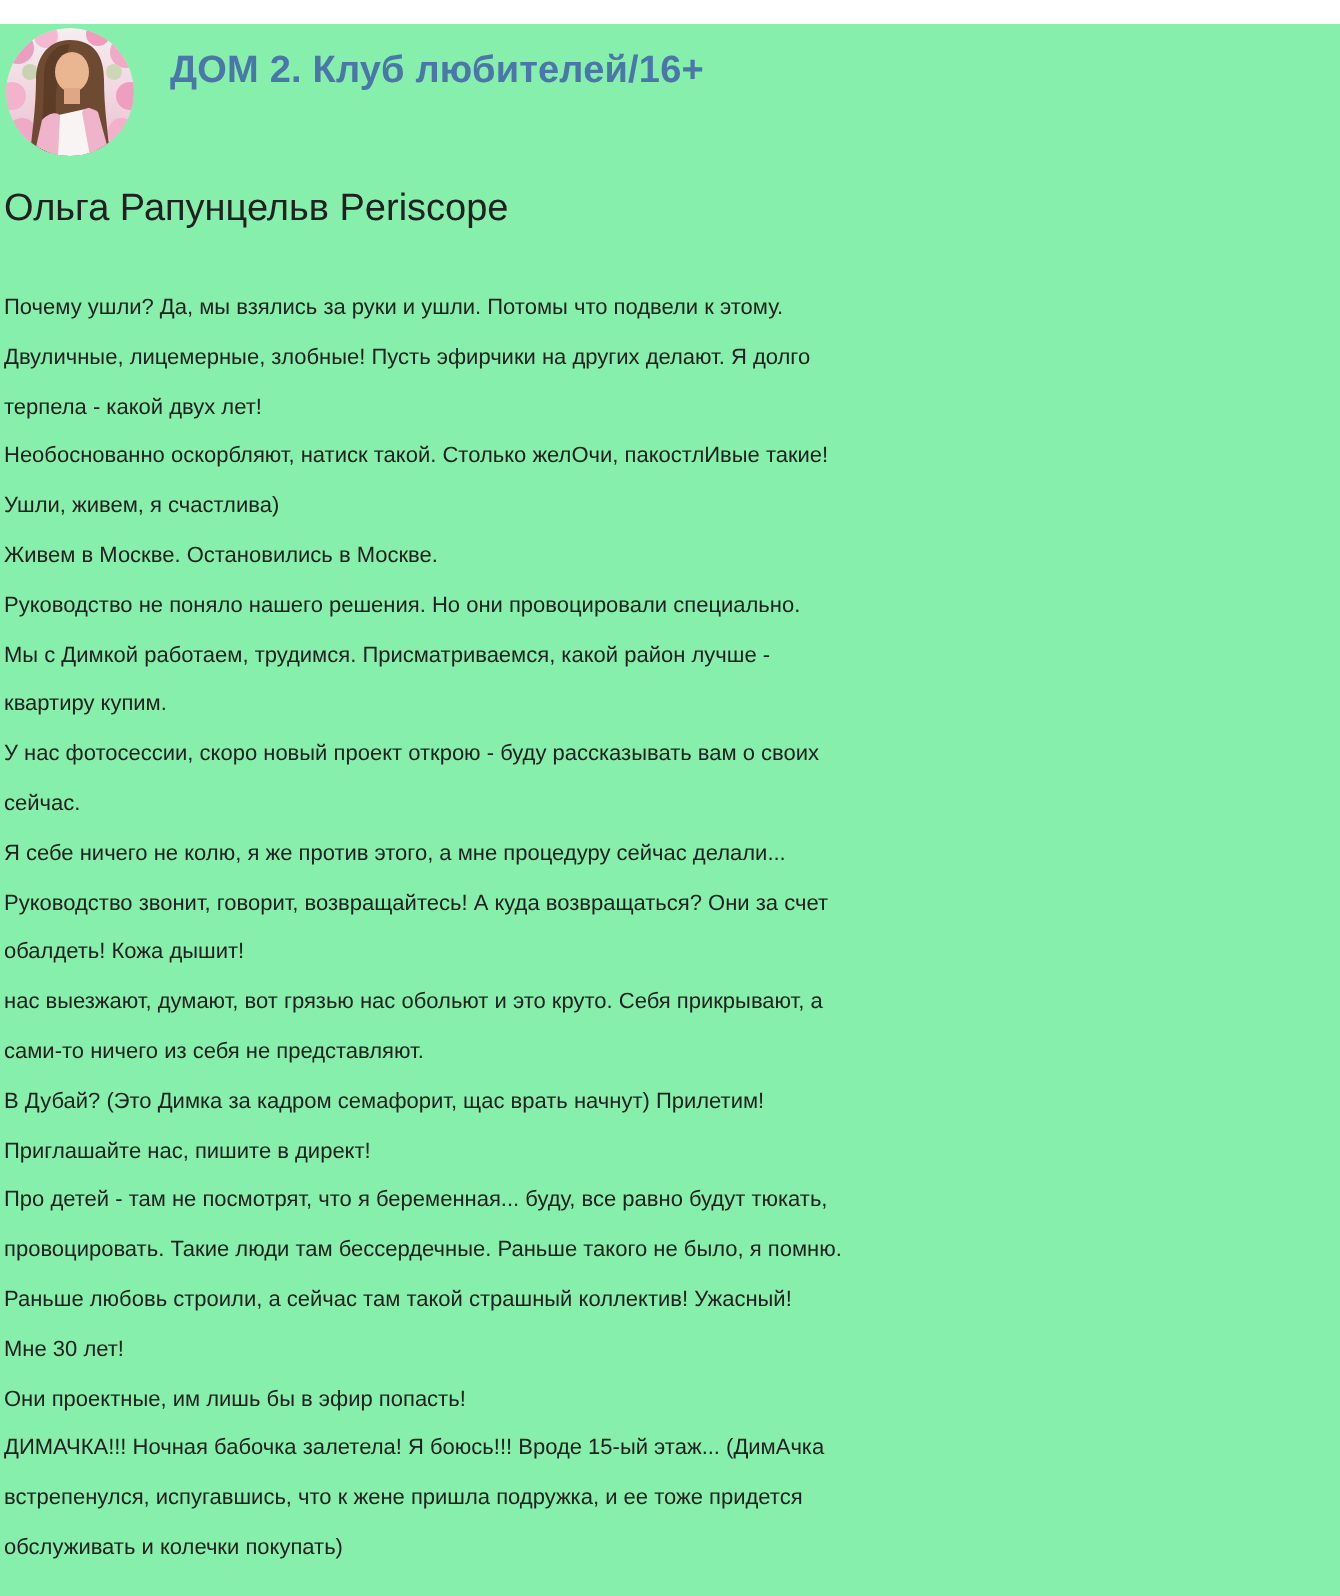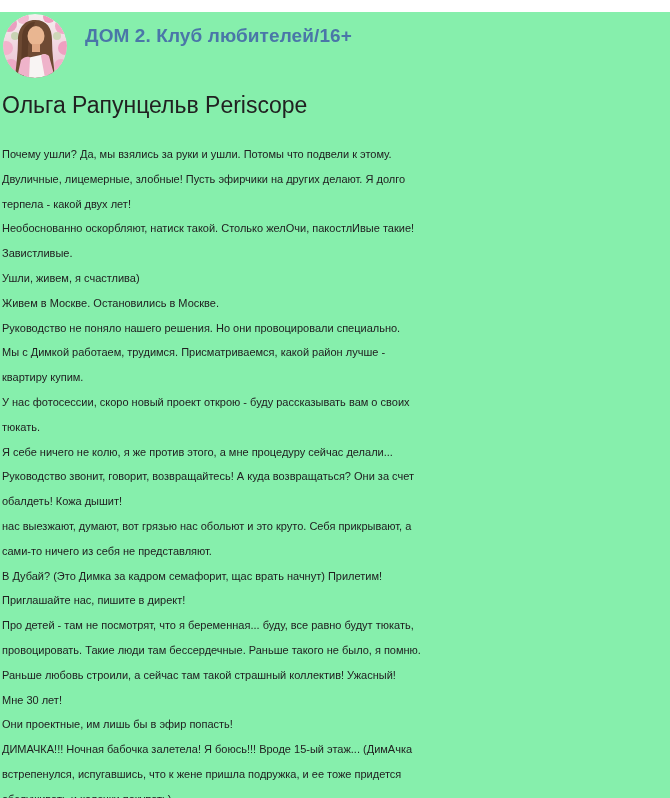--- a/index.html
+++ b/index.html
@@ -42,21 +42,21 @@
     font-weight: 700;
     color: #4a76a8;
     text-decoration: none;
     letter-spacing: 0.1px;
     cursor: pointer;
   }
   .author-line {
     position: absolute;
     left: 2px;
     top: 81px;
-    font-size: 23px;
+    font-size: 19px;
     line-height: 24px;
     color: #212121;
   }
   .post-body {
     position: absolute;
     left: 2px;
     top: 130px;
     width: 666px;
     font-size: 11px;
     line-height: 24.8px;
@@ -115,28 +115,27 @@
     <a class="community-name">ДОМ 2. Клуб любителей/16+</a>
   </div>
 
   <div class="author-line">Ольга Рапунцельв Periscope</div>
 
   <div class="post-body">
       <div class="post-line">Почему ушли? Да, мы взялись за руки и ушли. Потомы что подвели к этому.</div>
       <div class="post-line">Двуличные, лицемерные, злобные! Пусть эфирчики на других делают. Я долго</div>
       <div class="post-line">терпела - какой двух лет!</div>
       <div class="post-line">Необоснованно оскорбляют, натиск такой. Столько желОчи, пакостлИвые такие!</div>
-      <div class="post-line">Завистливые.</div>
       <div class="post-line">Ушли, живем, я счастлива)</div>
       <div class="post-line">Живем в Москве. Остановились в Москве.</div>
       <div class="post-line">Руководство не поняло нашего решения. Но они провоцировали специально.</div>
       <div class="post-line">Мы с Димкой работаем, трудимся. Присматриваемся, какой район лучше -</div>
       <div class="post-line">квартиру купим.</div>
       <div class="post-line">У нас фотосессии, скоро новый проект открою - буду рассказывать вам о своих</div>
-      <div class="post-line">тюкать.</div>
+      <div class="post-line">сейчас.</div>
       <div class="post-line">Я себе ничего не колю, я же против этого, а мне процедуру сейчас делали...</div>
       <div class="post-line">Руководство звонит, говорит, возвращайтесь! А куда возвращаться? Они за счет</div>
       <div class="post-line">обалдеть! Кожа дышит!</div>
       <div class="post-line">нас выезжают, думают, вот грязью нас обольют и это круто. Себя прикрывают, а</div>
       <div class="post-line">сами-то ничего из себя не представляют.</div>
       <div class="post-line">В Дубай? (Это Димка за кадром семафорит, щас врать начнут) Прилетим!</div>
       <div class="post-line">Приглашайте нас, пишите в директ!</div>
       <div class="post-line">Про детей - там не посмотрят, что я беременная... буду, все равно будут тюкать,</div>
       <div class="post-line">провоцировать. Такие люди там бессердечные. Раньше такого не было, я помню.</div>
       <div class="post-line">Раньше любовь строили, а сейчас там такой страшный коллектив! Ужасный!</div>

